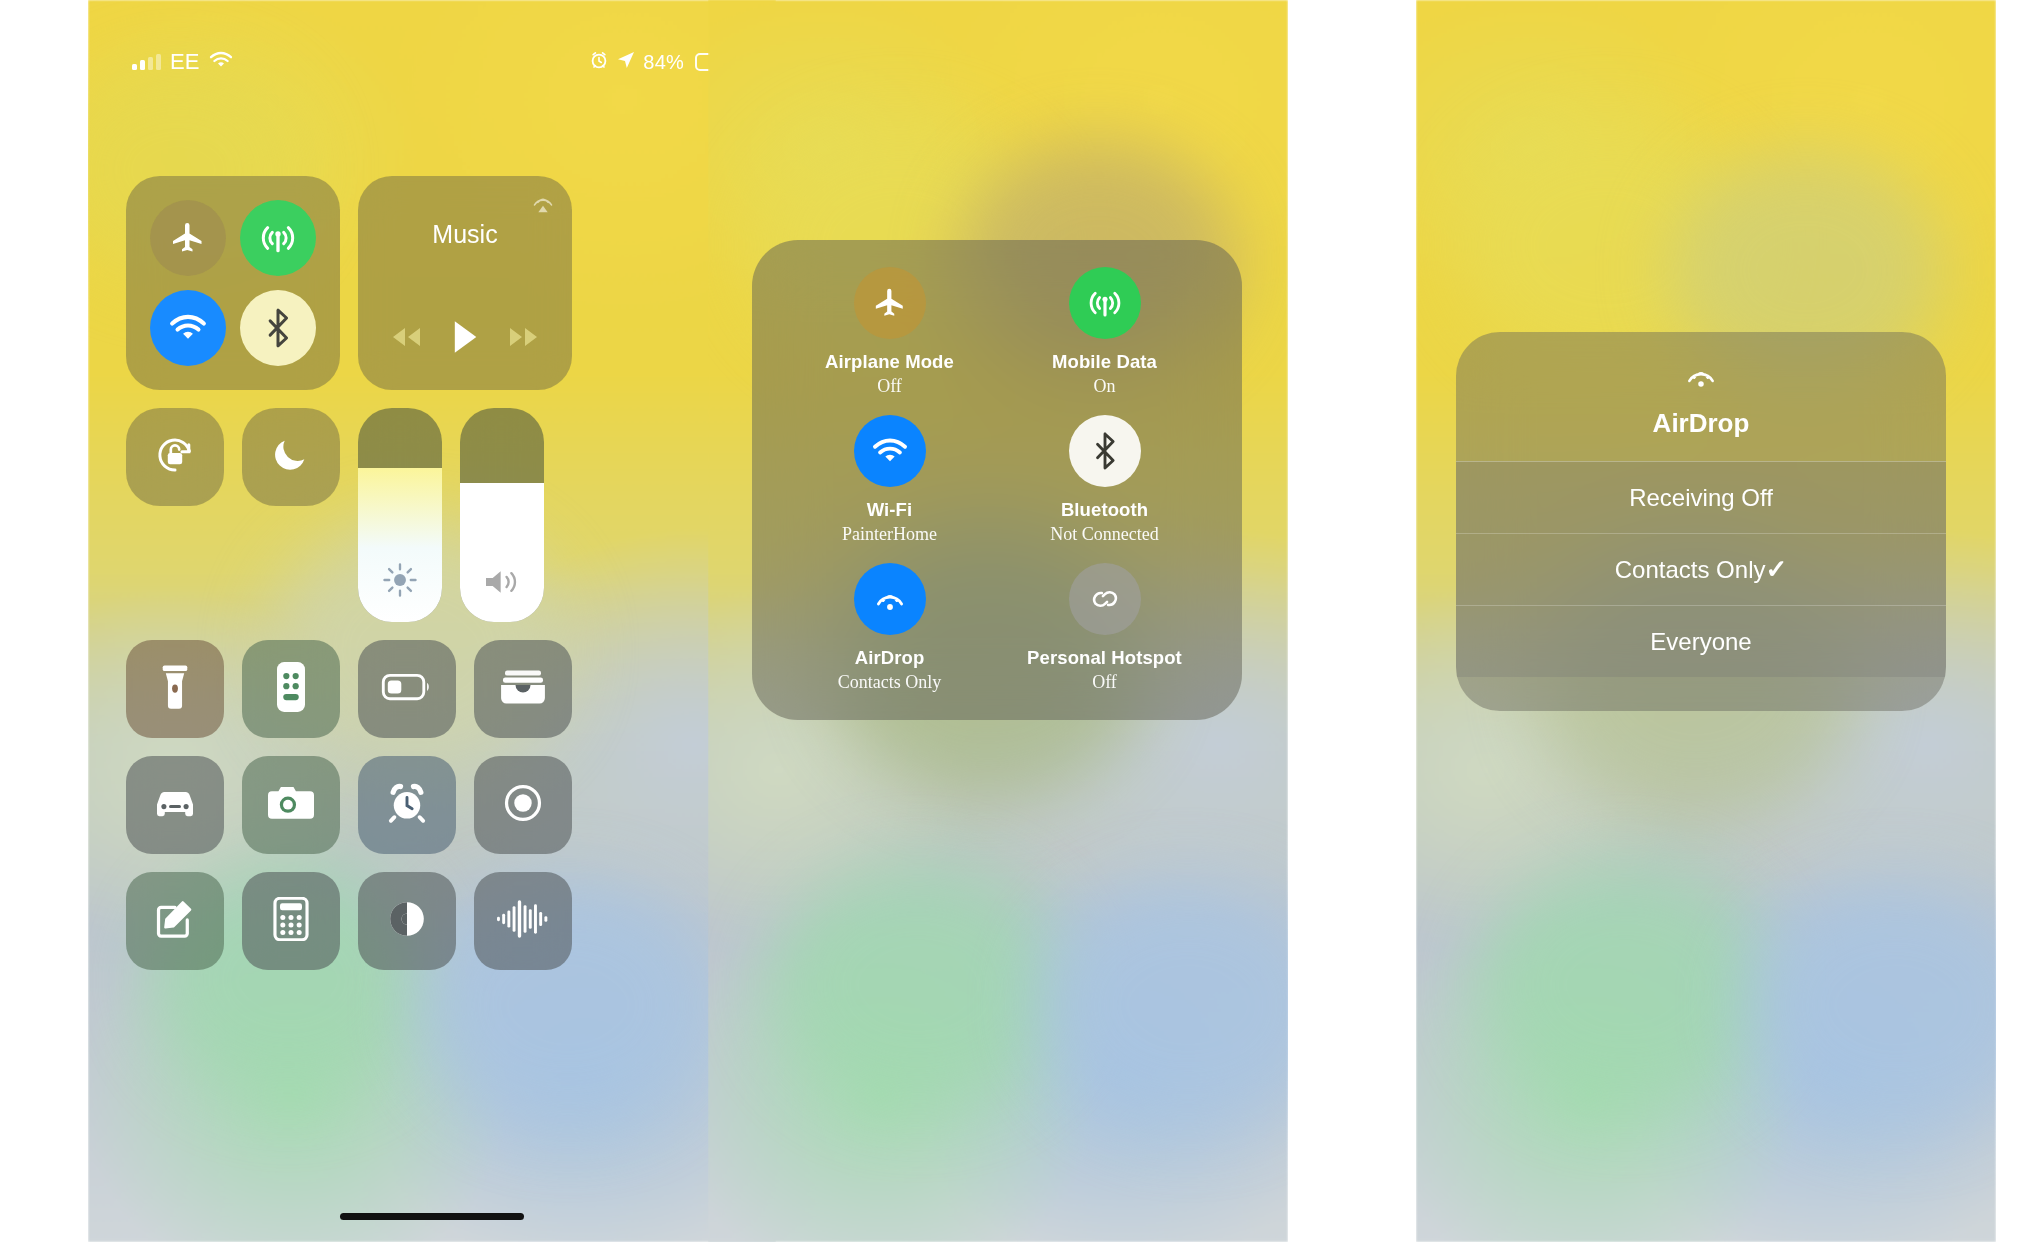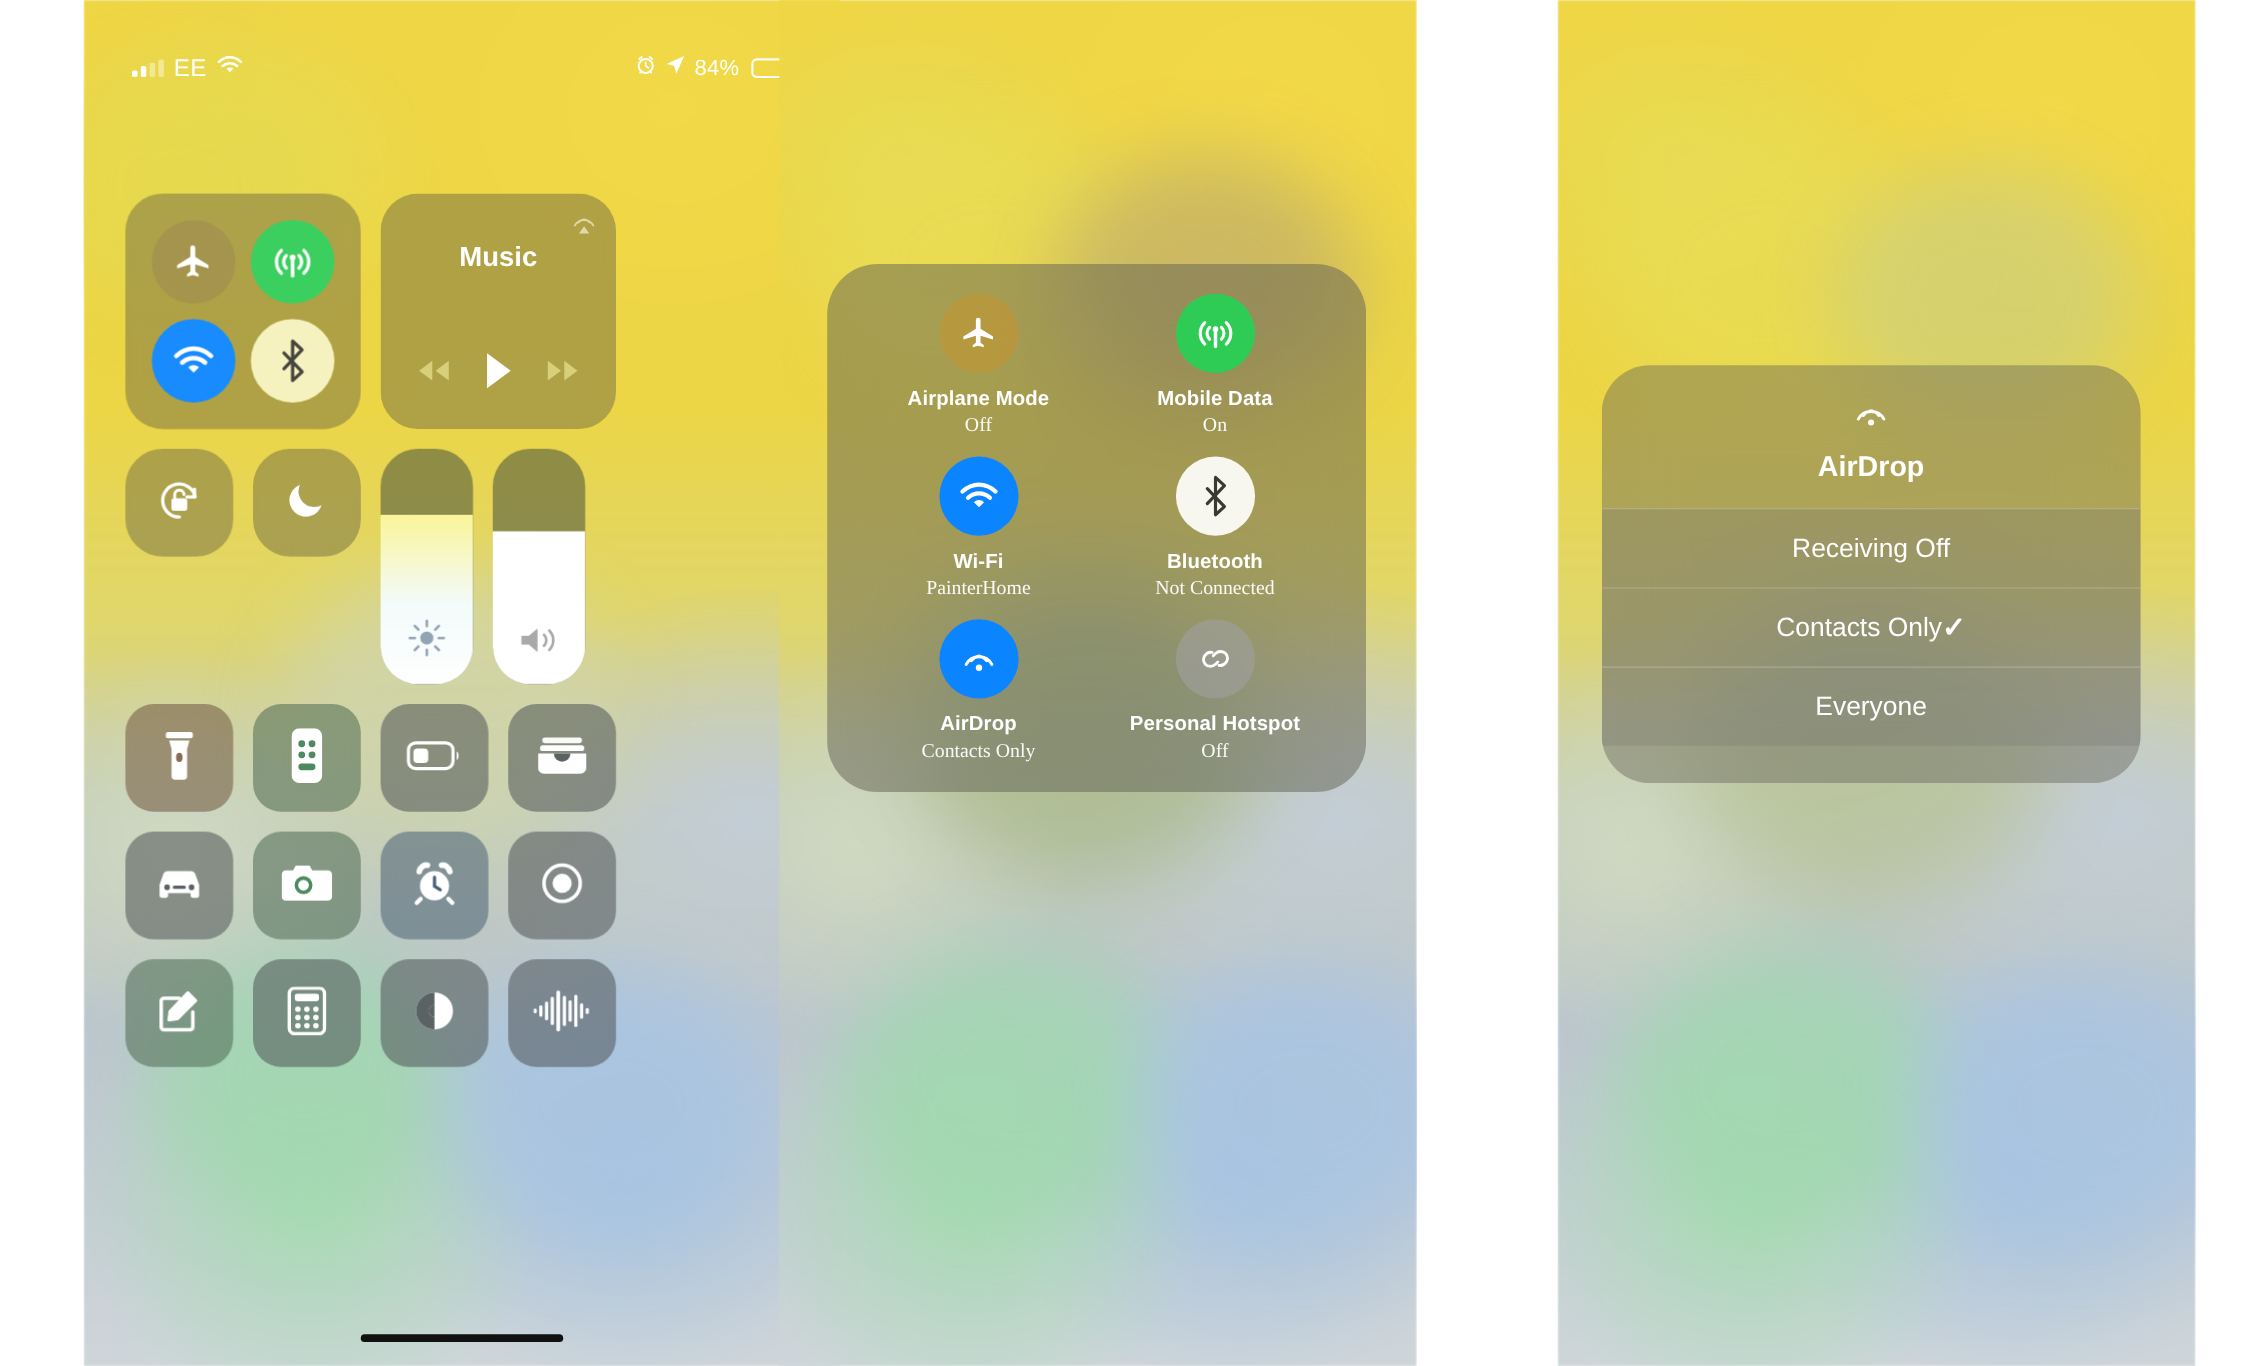--- a/index.html
+++ b/index.html
@@ -8,21 +8,21 @@
     background: #ffffff;
     font-family: "Liberation Sans", sans-serif;
     overflow: hidden;
   }
   .stage { position: relative; width: 2037px; height: 1242px; background: #fff; }
 
   
   .panel {
     position: absolute; top: 0; height: 1242px; overflow: hidden;
   }
-  #panel-1 { left: 76px;   width: 688px; }
+  #panel-1 { left: 88px;   width: 688px; }
   #panel-2 { left: 708px;  width: 580px; text-align: right; }
   #panel-3 { left: 1416px; width: 580px; }
 
   
   .wallpaper {
     position: absolute; inset: 0;
     background:
       radial-gradient(ellipse 300px 240px at 20% 12%, #e8dc55 0%, rgba(232,220,85,0) 65%),
       radial-gradient(ellipse 340px 300px at 78% 8%,  #f2d948 0%, rgba(242,217,72,0) 70%),
       radial-gradient(ellipse 280px 260px at 12% 62%, #cfd9c2 0%, rgba(207,217,194,0) 70%),
@@ -85,21 +85,21 @@
   .circle { width: 76px; height: 76px; border-radius: 50%;
             display: flex; align-items: center; justify-content: center; }
   .circle.off   { background: rgba(150,130,70,.55); }
   .circle.green { background: #2fcc55; }
   .circle.blue  { background: #0a84ff; }
   .circle.cream { background: #f6f2bd; }
   .circle svg { display: block; }
 
   .music-tile { width: 214px; height: 214px; padding: 20px; position: relative;
                 display: flex; flex-direction: column; align-items: center; }
-  .music-title { color: #fff; font-size: 25px; font-weight: 700; margin-top: 24px; }
+  .music-title { color: #fff; font-size: 25px; font-weight: 400; margin-top: 24px; }
   .airplay { position: absolute; top: 14px; right: 16px; opacity: .85; }
   .transport { position: absolute; bottom: 36px; left: 0; right: 0;
                display: flex; align-items: center; justify-content: space-around; padding: 0 18px; }
   .t-btn { display: flex; align-items: center; }
 
   .sq-tile { width: 98px; height: 98px; display: flex; align-items: center; justify-content: center; }
   .rot-dnd-col { display: flex; flex-direction: column; gap: 18px; }
   .rot-row { display: flex; gap: 18px; }
   .mirror-tile { width: 214px; height: 98px; display: flex; align-items: center;
                  gap: 16px; padding: 0 22px; }

